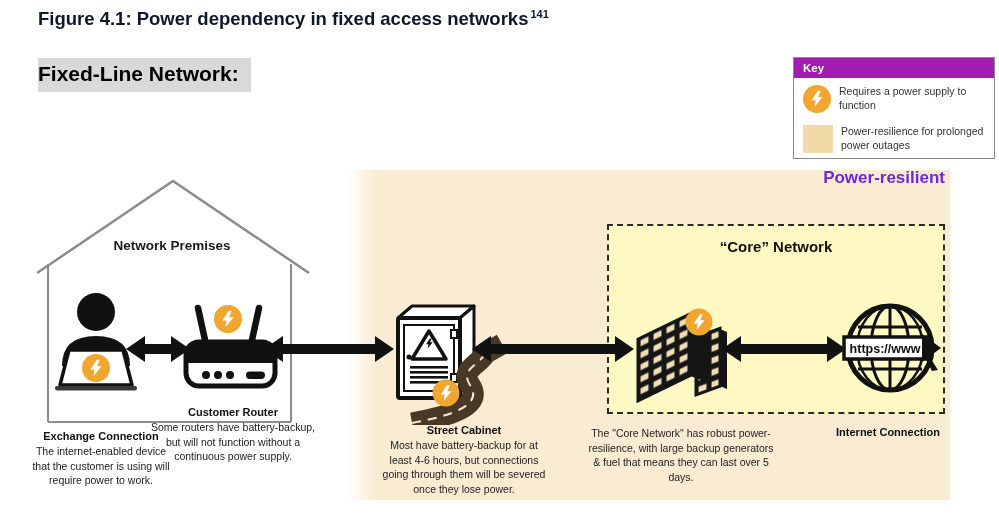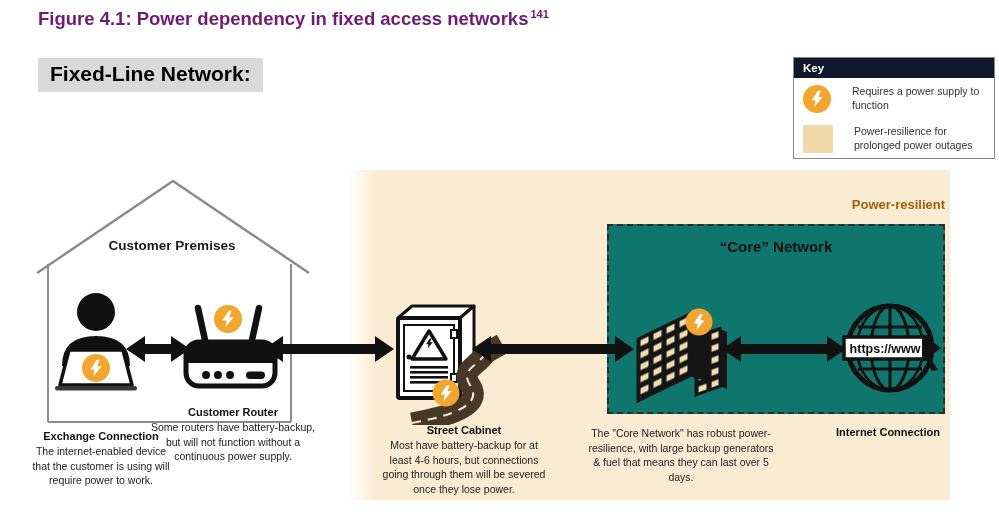--- a/index.html
+++ b/index.html
@@ -1,37 +1,37 @@
 <!DOCTYPE html>
 <html><head>
 <meta charset="utf-8">
 <style>
   html,body{margin:0;padding:0;background:#fff;}
   .canvas{
     position:relative;width:999px;height:514px;background:#fff;overflow:hidden;
     font-family:"Liberation Sans",sans-serif;color:#111;
   }
   
-  .fig-title{position:absolute;left:38px;top:8px;font-size:18.5px;font-weight:bold;color:#701a75;text-align:center;}
+  .fig-title{position:absolute;left:38px;top:8px;font-size:18.5px;font-weight:bold;color:#0f172a;text-align:center;}
   .fig-title sup{font-size:11px;font-weight:bold;vertical-align:super;margin-left:2px;}
-  .net-label{position:absolute;left:38px;top:58px;background:#d9d9d9;padding:4px 12px 6px 12px;
+  .net-label{position:absolute;left:38px;top:58px;background:#d9d9d9;padding:4px 12px 6px 0;
     font-size:21px;font-weight:bold;color:#000;}
   
   .key{position:absolute;left:793px;top:57px;width:200px;background:#fff;border:1px solid #8a8a8a;}
-  .key-header{background:#0f172a;color:#fff;font-weight:bold;font-size:11.5px;padding:4px 9px;}
-  .key-row{display:flex;align-items:flex-end;gap:21px;padding:7px 9px 5px 9px;}
+  .key-header{background:#a21caf;color:#fff;font-weight:bold;font-size:11.5px;padding:4px 9px;}
+  .key-row{display:flex;align-items:flex-end;gap:8px;padding:7px 9px 5px 9px;}
   .key-row .txt{font-size:10.5px;line-height:1.32;color:#333;}
   .swatch{width:30px;height:28px;background:#F2D9A8;flex:0 0 auto;}
   .bolt-badge{width:28px;height:28px;flex:0 0 auto;}
   
   .resilient-zone{position:absolute;left:348px;top:170px;width:602px;height:330px;
     background:linear-gradient(to right, rgba(250,236,211,0) 0px, #FAECD3 28px);}
-  .resilient-label{position:absolute;right:54px;top:197px;font-size:13px;font-weight:bold;color:#a16207;}
+  .resilient-label{position:absolute;right:54px;top:168px;font-size:17px;font-weight:bold;color:#6d28d9;}
   .core-box{position:absolute;left:607px;top:224px;width:338px;height:190px;
-    background:#0f766e;border:2px dashed #2a2a2a;box-sizing:border-box;}
+    background:#fef9c3;border:2px dashed #2a2a2a;box-sizing:border-box;}
   .core-label{position:absolute;left:0;top:12px;width:100%;text-align:center;
     font-size:15px;font-weight:bold;color:#111;}
   .premises-label{position:absolute;left:82px;top:238px;width:180px;text-align:center;
     font-size:13.5px;font-weight:bold;color:#1a1a1a;}
   
   .icon{position:absolute;}
   svg{display:block;}
   
   .darrow{position:absolute;height:26px;}
   .darrow .shaft{position:absolute;left:14px;right:14px;top:8px;height:10px;background:#111;}
@@ -85,21 +85,21 @@
   <div class="core-box">
     <div class="core-label">“Core” Network</div>
   </div>
 
   <svg class="icon" style="left:30px;top:176px" width="285" height="250" viewBox="0 0 285 250">
     <polyline points="7,97 143,5 279,97" fill="none" stroke="#8c8c8c" stroke-width="2.5"></polyline>
     <line x1="18" y1="88" x2="18" y2="246" stroke="#8c8c8c" stroke-width="2"></line>
     <line x1="261" y1="88" x2="261" y2="246" stroke="#8c8c8c" stroke-width="2"></line>
     <line x1="18" y1="246" x2="261" y2="246" stroke="#8c8c8c" stroke-width="2"></line>
   </svg>
-  <div class="premises-label">Customer Premises</div>
+  <div class="premises-label">Network Premises</div>
 
   <svg class="icon" style="left:52px;top:292px" width="88" height="102" viewBox="0 0 88 102">
     <circle cx="44" cy="20" r="19" fill="#111"></circle>
     <path d="M10 74 Q10 44 44 44 Q78 44 78 74 Z" fill="#111"></path>
     <polygon points="17,58 71,58 80,93 8,93" fill="#fff" stroke="#111" stroke-width="3.5" stroke-linejoin="round"></polygon>
     <rect x="3" y="94" width="82" height="4.5" rx="2" fill="#3a3a3a"></rect>
     <g>
       <circle cx="44" cy="76" r="14" fill="#F0A62F"></circle>
       <use href="#bolt-shape" transform="translate(35,67) scale(0.75)" fill="#fff"></use>
     </g>

